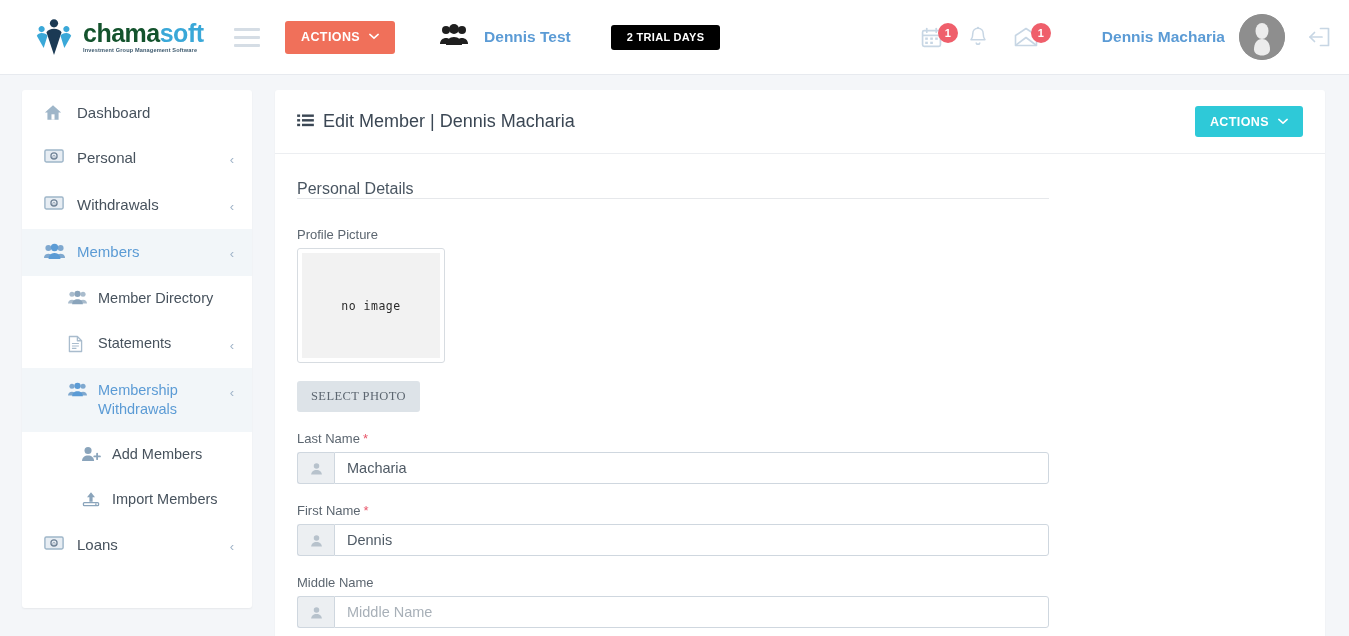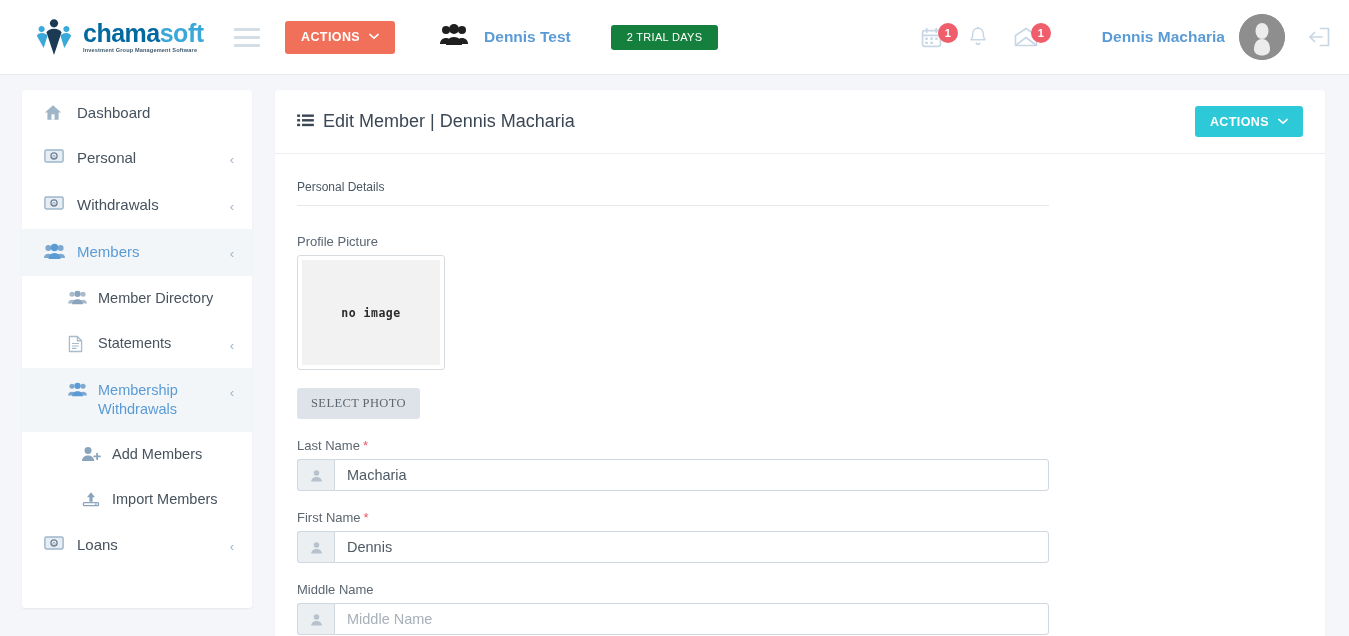--- a/index.html
+++ b/index.html
@@ -19,21 +19,21 @@
     border-bottom: 1px solid #e7eaef;
     display: flex; align-items: center;
   }
   #logo-block {
     display: flex; align-items: center;
     margin-left: 32px; width: 180px;
   }
   #logo-mark { width: 44px; height: 44px; flex: none; }
   #logo-text { margin-left: 7px; line-height: 1; }
   .logo-word { font-size: 25px; font-weight: bold; letter-spacing: -0.5px; }
-  .lw-dark { color: #0369a1; margin-top: 32px; }
+  .lw-dark { color: #14532d; margin-top: 32px; }
   .lw-blue { color: #3aa8d8; }
   #logo-tag {
     font-size: 5.6px; color: #3e5a6e; letter-spacing: 0.15px;
     margin-top: 2px; font-weight: bold; white-space: nowrap;
   }
   #hamburger {
     margin-left: 22px; width: 26px; cursor: pointer;
     display: flex; flex-direction: column; gap: 5px;
   }
   #hamburger span { display: block; height: 3px; background: #d5dde5; border-radius: 1px; }
@@ -45,23 +45,23 @@
     height: 33px; padding: 0 16px;
     font-size: 12.5px; font-weight: bold; letter-spacing: .4px;
     cursor: pointer; display: flex; align-items: center; gap: 9px;
     font-family: "Liberation Sans", sans-serif;
   }
   .caret { font-size: 9px; }
 
   #group-block { display: flex; align-items: center; margin-left: 45px; }
   #group-name { margin-left: 16px; color: #5b9bd5; font-size: 15.5px; font-weight: bold; }
   #trial-badge {
-    margin-left: 40px; background: #15803d; color: #fff;
+    margin-left: 40px; background: #000000; color: #fff;
     border-radius: 3px; height: 25px; padding: 0 16px;
-    font-size: 11px; font-weight: normal; letter-spacing: .3px;
+    font-size: 11px; font-weight: bold; letter-spacing: .3px;
     display: flex; align-items: center; cursor: pointer;
   }
 
   #header-right {
     margin-left: auto; margin-right: 18px;
     display: flex; align-items: center;
   }
   .hdr-ico { position: relative; margin-left: 26px; cursor: pointer; display:flex; align-items:center; }
   .badge {
     position: absolute; left: 17px; top: -4px;
@@ -121,39 +121,39 @@
     margin-left: auto;
     background: #2ec9d8; color: #fff; border: none; border-radius: 3px;
     height: 31px; padding: 0 15px;
     font-size: 12.5px; font-weight: bold; letter-spacing: .4px;
     cursor: pointer; display: flex; align-items: center; gap: 9px;
     font-family: "Liberation Sans", sans-serif;
   }
 
   #form-area { padding: 26px 0 0 22px; }
   #section-title {
-    font-size: 12px; color: #4a5662; font-weight: normal;
-    padding-bottom: 11px; width: 752px;
+    font-size: 16px; color: #4a5662; font-weight: normal;
+    width: 752px;
     border-bottom: 1px solid #e6e8eb;
   }
   .field-label {
     font-size: 13px; color: #5c6670; margin-bottom: 6px;
   }
   .req { color: #e8566a; margin-left: 3px; }
   #pic-label { margin-top: 28px; }
   #pic-frame {
     width: 148px; height: 115px;
     border: 1px solid #d7dce1; border-radius: 3px;
     padding: 4px; background: #fff;
   }
   #pic-inner {
     width: 100%; height: 100%; background: #f2f2f2;
     display: flex; align-items: center; justify-content: center;
     color: #2b2b2b; font-size: 11.5px;
-    font-family: "DejaVu Sans Mono", monospace; letter-spacing: .5px; font-weight: bold;
+    font-family: "DejaVu Sans Mono", monospace; letter-spacing: .5px;
   }
   #select-photo {
     margin-top: 18px; background: #dde3e8; color: #5c6670;
     border: none; border-radius: 3px;
     height: 31px; padding: 0 14px;
     font-size: 12.5px; letter-spacing: .4px; cursor: pointer;
     font-family: Liberation Serif, serif;
   }
   .form-group { margin-top: 19px; }
   .input-row { display: flex; width: 752px; height: 32px; }

